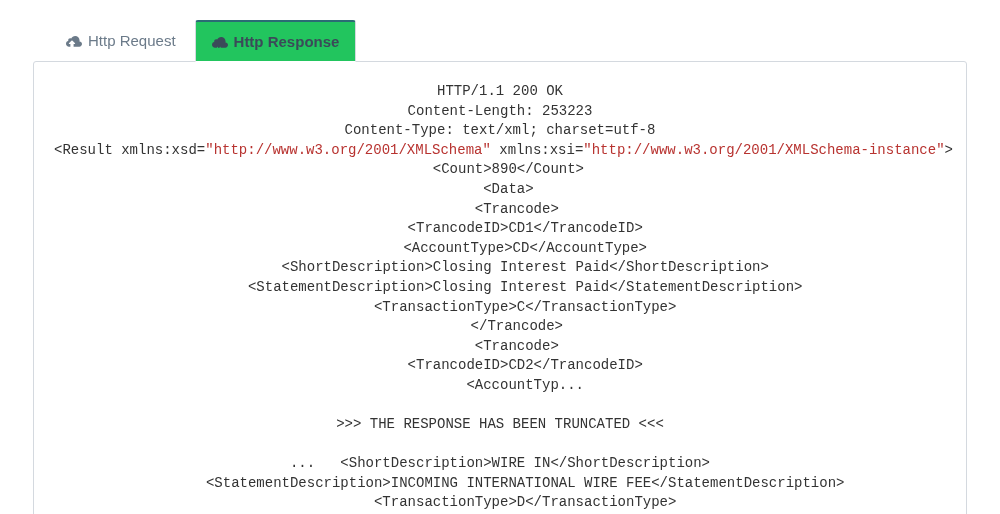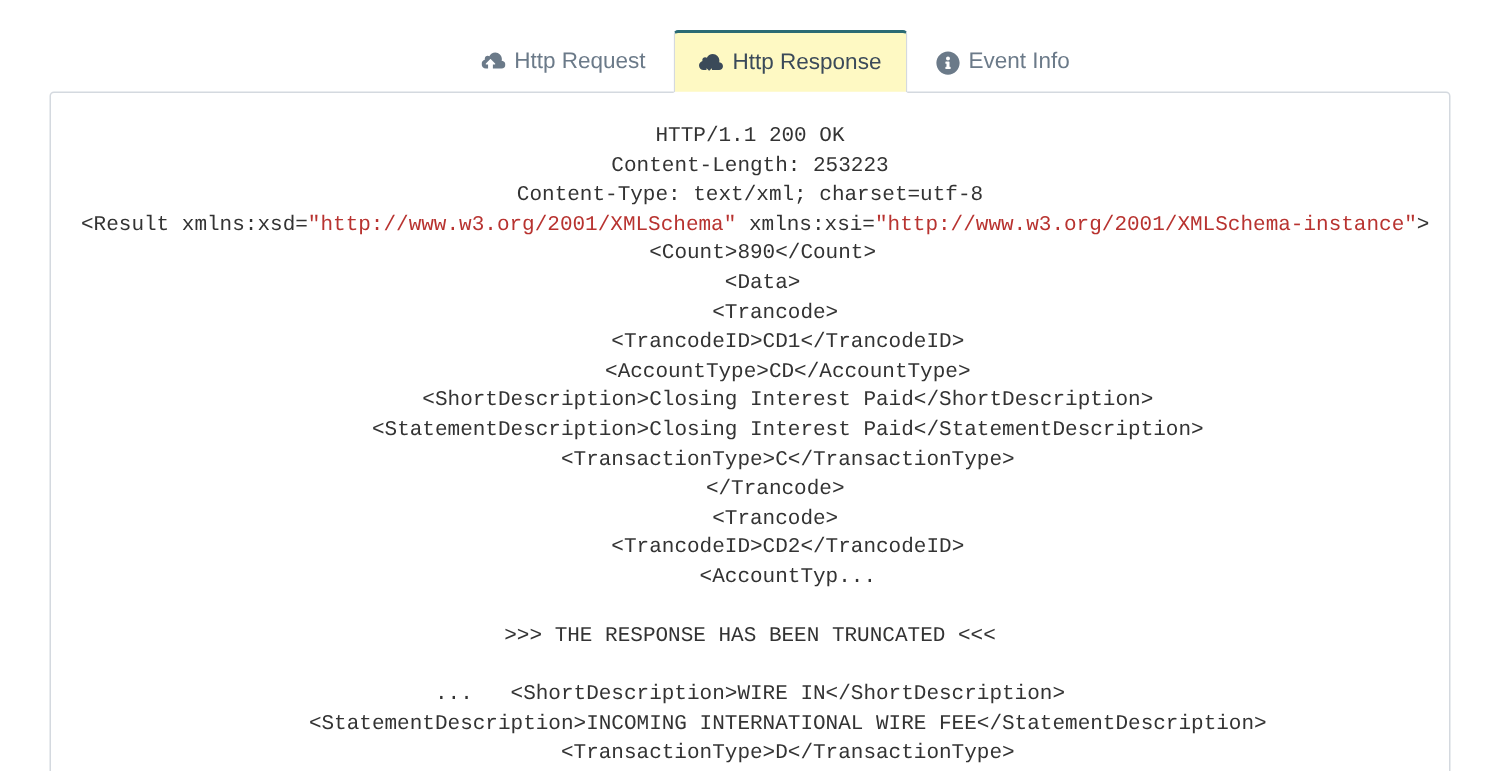--- a/index.html
+++ b/index.html
@@ -5,43 +5,42 @@
   * { box-sizing: border-box; margin: 0; padding: 0; }
   body {
     font-family: -apple-system, BlinkMacSystemFont, "Segoe UI", Arial, sans-serif;
     background: #fff;
     color: #333;
     font-size: 14px;
   }
   .container { width: 1000px; height: 514px; position: relative; overflow:hidden;}
   .tabs {
     display: flex;
-    padding-left: 36px;
+    padding-left: 49px;
     padding-top: 20px;
-    justify-content: center;
   }
   .tab {
     display: flex;
     align-items: center;
     gap: 6px;
     padding: 11px 16px;
     color: #6b7a89;
     cursor: pointer;
     font-size: 15px;
     border: 1px solid transparent;
     border-radius: 3px 3px 0 0;
     margin-right:2px;
   }
   .tab.active {
     border: 1px solid #d4d9df;
     border-top: 2px solid #2b6b74;
     border-bottom-color: #fff;
     color: #3b4a59;
-    font-weight: 400;
-    background: #fef9c3;
+    font-weight: 700;
+    background: #22c55e;
     margin-bottom: -1px;
     position: relative;
     z-index: 2;
   }
   .tab .icon { width: 16px; height: 14px; display: inline-block; }
   .tab-icon-svg { fill: currentColor; }
   .panel {
     margin: 0 33px 0 33px;
     border: 1px solid #d4d9df;
     border-radius: 3px;
@@ -72,28 +71,20 @@
     <span>Http Request</span>
   </div>
   <div class="tab active">
     <span class="icon">
       <svg class="tab-icon-svg" viewBox="0 0 640 512">
             <path d="M537 226C542 210 544 193 544 176 544 79 465 0 368 0 298 0 237 41 210 101 197 91 181 85 164 85 122 85 88 119 88 161c0 9 2 18 5 26C39 201 0 250 0 308c0 66 54 120 120 120h80V300h-40c-14 0-21 17-11 27l112 112c6 6 16 6 22 0l112-112c10-10 3-27-11-27h-40v128h192c57 0 104-47 104-104 0-54-42-99-95-103z" transform="translate(0 40)"></path>
           </svg>
     </span>
     <span>Http Response</span>
   </div>
-  <div class="tab">
-    <span class="icon">
-      <svg class="tab-icon-svg" viewBox="0 0 512 512">
-            <path d="M256 8C119 8 8 119 8 256s111 248 248 248 248-111 248-248S393 8 256 8zm0 110c23 0 42 19 42 42s-19 42-42 42-42-19-42-42 19-42 42-42zm56 254c0 7-5 12-12 12h-88c-7 0-12-5-12-12v-24c0-7 5-12 12-12h12v-64h-12c-7 0-12-5-12-12v-24c0-7 5-12 12-12h64c7 0 12 5 12 12v100h12c7 0 12 5 12 12v24z"></path>
-          </svg>
-    </span>
-    <span>Event Info</span>
-  </div>
 </div>
 
 <div class="panel">
 <pre class="code"><span>HTTP/1.1 200 OK</span>
 <span>Content-Length: 253223</span>
 <span>Content-Type: text/xml; charset=utf-8</span>
 <span>&lt;Result xmlns:xsd=</span><span class="attr-val">"http://www.w3.org/2001/XMLSchema"</span><span> xmlns:xsi=</span><span class="attr-val">"http://www.w3.org/2001/XMLSchema-instance"</span><span>&gt;</span>
 <span>  &lt;Count&gt;890&lt;/Count&gt;</span>
 <span>  &lt;Data&gt;</span>
 <span>    &lt;Trancode&gt;</span>

